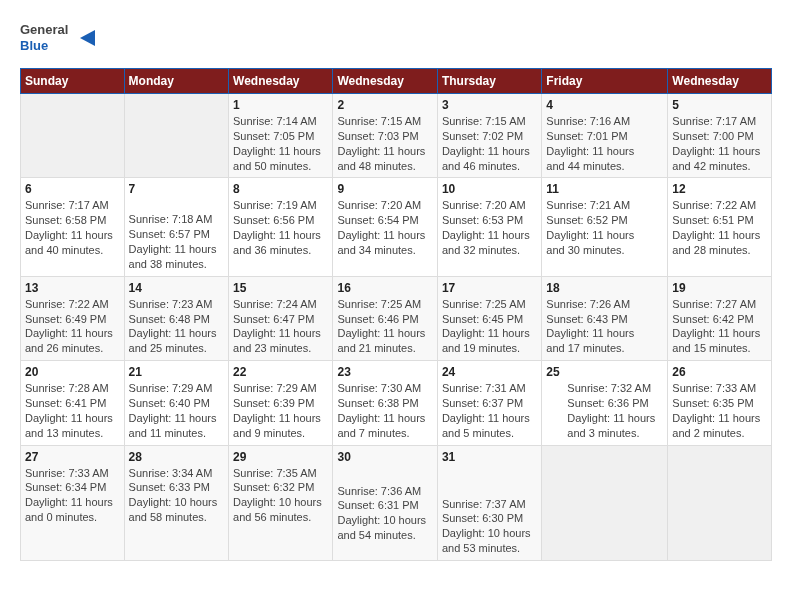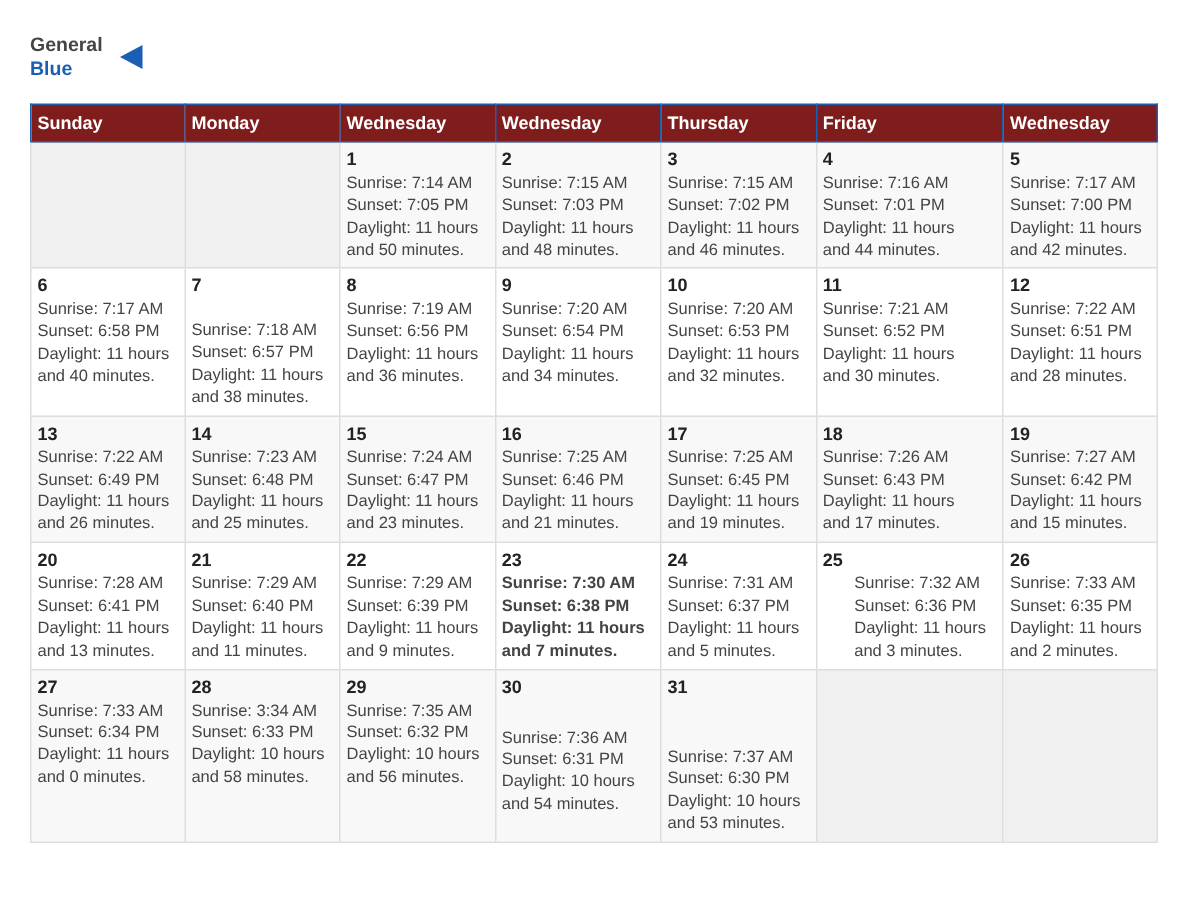--- a/index.html
+++ b/index.html
@@ -273,21 +273,21 @@
           </td>
           <td>
             <span class="day-num">22</span>
             <div class="day-info" style="white-space: pre-line;">Sunrise: 7:29 AM
 Sunset: 6:39 PM
 Daylight: 11 hours
 and 9 minutes.</div>
           </td>
           <td>
             <span class="day-num">23</span>
-            <div class="day-info" style="white-space: pre-line; font-weight: bold;">Sunrise: 7:30 AM
+            <div class="day-info" style="white-space: pre-line;">Sunrise: 7:30 AM
 Sunset: 6:38 PM
 Daylight: 11 hours
 and 7 minutes.</div>
           </td>
           <td>
             <span class="day-num">24</span>
             <div class="day-info" style="white-space: pre-line;">Sunrise: 7:31 AM
 Sunset: 6:37 PM
 Daylight: 11 hours
 and 5 minutes.</div>

